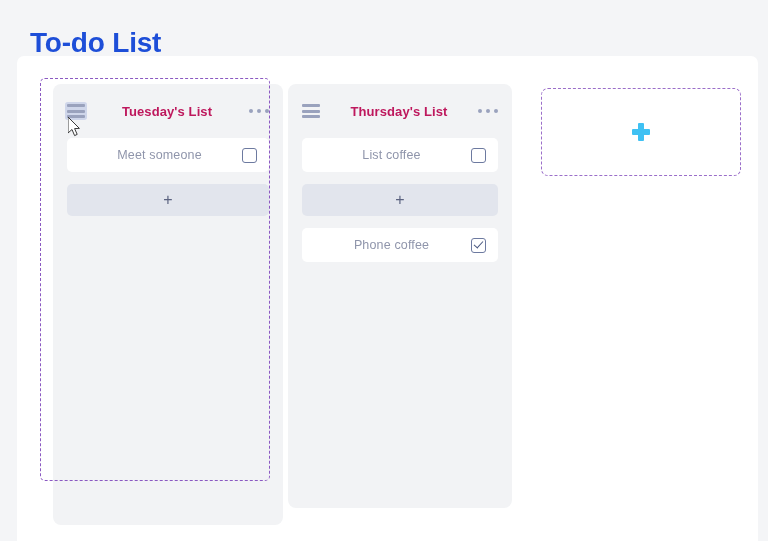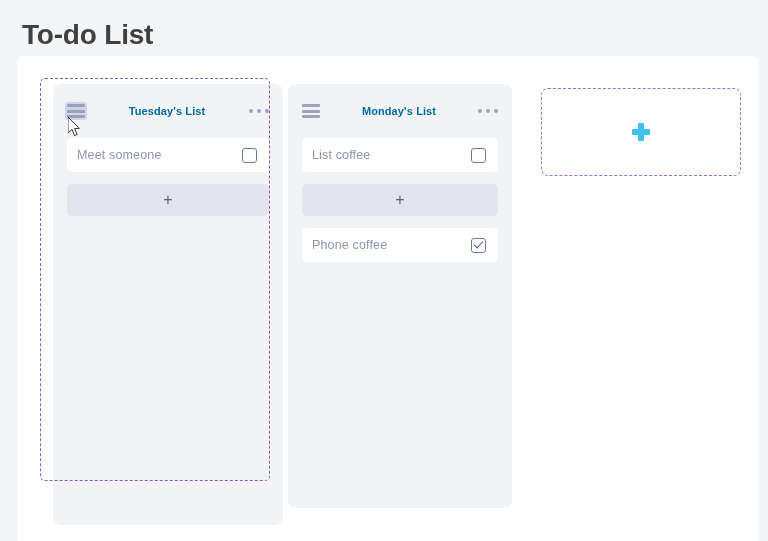--- a/index.html
+++ b/index.html
@@ -16,22 +16,22 @@
   }
 
   
   .page-title {
     position: absolute;
     left: 18px;
     top: 12px;
     font-size: 28px;
     font-weight: 700;
     letter-spacing: -0.2px;
-    color: #404040;
-    margin: 4px;
+    color: #1d4ed8;
+    margin: 12px;
     line-height: 38px;
   }
 
   
   .board-surface {
     position: absolute;
     left: 17px;
     top: 56px;
     width: 741px;
     height: 500px;
@@ -107,23 +107,23 @@
   .drag-handle .bar:nth-child(3) { width: 100%; }
   .drag-handle.selected {
     background: #cfd6ea;
     box-shadow: 0 0 0 2px #cfd6ea;
     border-radius: 1px;
   }
 
   .column-title {
     flex: 1 1 auto;
     text-align: center;
-    font-size: 11px;
+    font-size: 13px;
     font-weight: 700;
-    color: #0369a1;
+    color: #be185d;
     letter-spacing: 0.1px;
     white-space: nowrap;
     overflow: hidden;
   }
 
   .column-menu {
     flex: 0 0 auto;
     width: 20px;
     display: flex;
     justify-content: space-between;
@@ -142,20 +142,21 @@
     border-radius: 5px;
     height: 34px;
     display: flex;
     align-items: center;
     padding: 0 12px 0 10px;
     margin-bottom: 12px;
     box-sizing: border-box;
   }
   .task-label {
     flex: 1 1 auto;
+    text-align: center;
     font-size: 12.5px;
     color: #8f95ab;
     letter-spacing: 0.15px;
     white-space: nowrap;
     overflow: hidden;
   }
   .task-check {
     flex: 0 0 auto;
     width: 15px;
     height: 15px;
@@ -272,21 +273,21 @@
       </div>
     </div>
 
     <div class="list-column col-1">
       <div class="column-header">
         <div class="drag-handle">
           <div class="bar"></div>
           <div class="bar"></div>
           <div class="bar"></div>
         </div>
-        <div class="column-title">Monday's List</div>
+        <div class="column-title">Thursday's List</div>
         <div class="column-menu">
           <span class="dot"></span>
           <span class="dot"></span>
           <span class="dot"></span>
         </div>
       </div>
 
       <div class="task-card">
         <span class="task-label">List coffee</span>
         <span class="task-check"></span>

